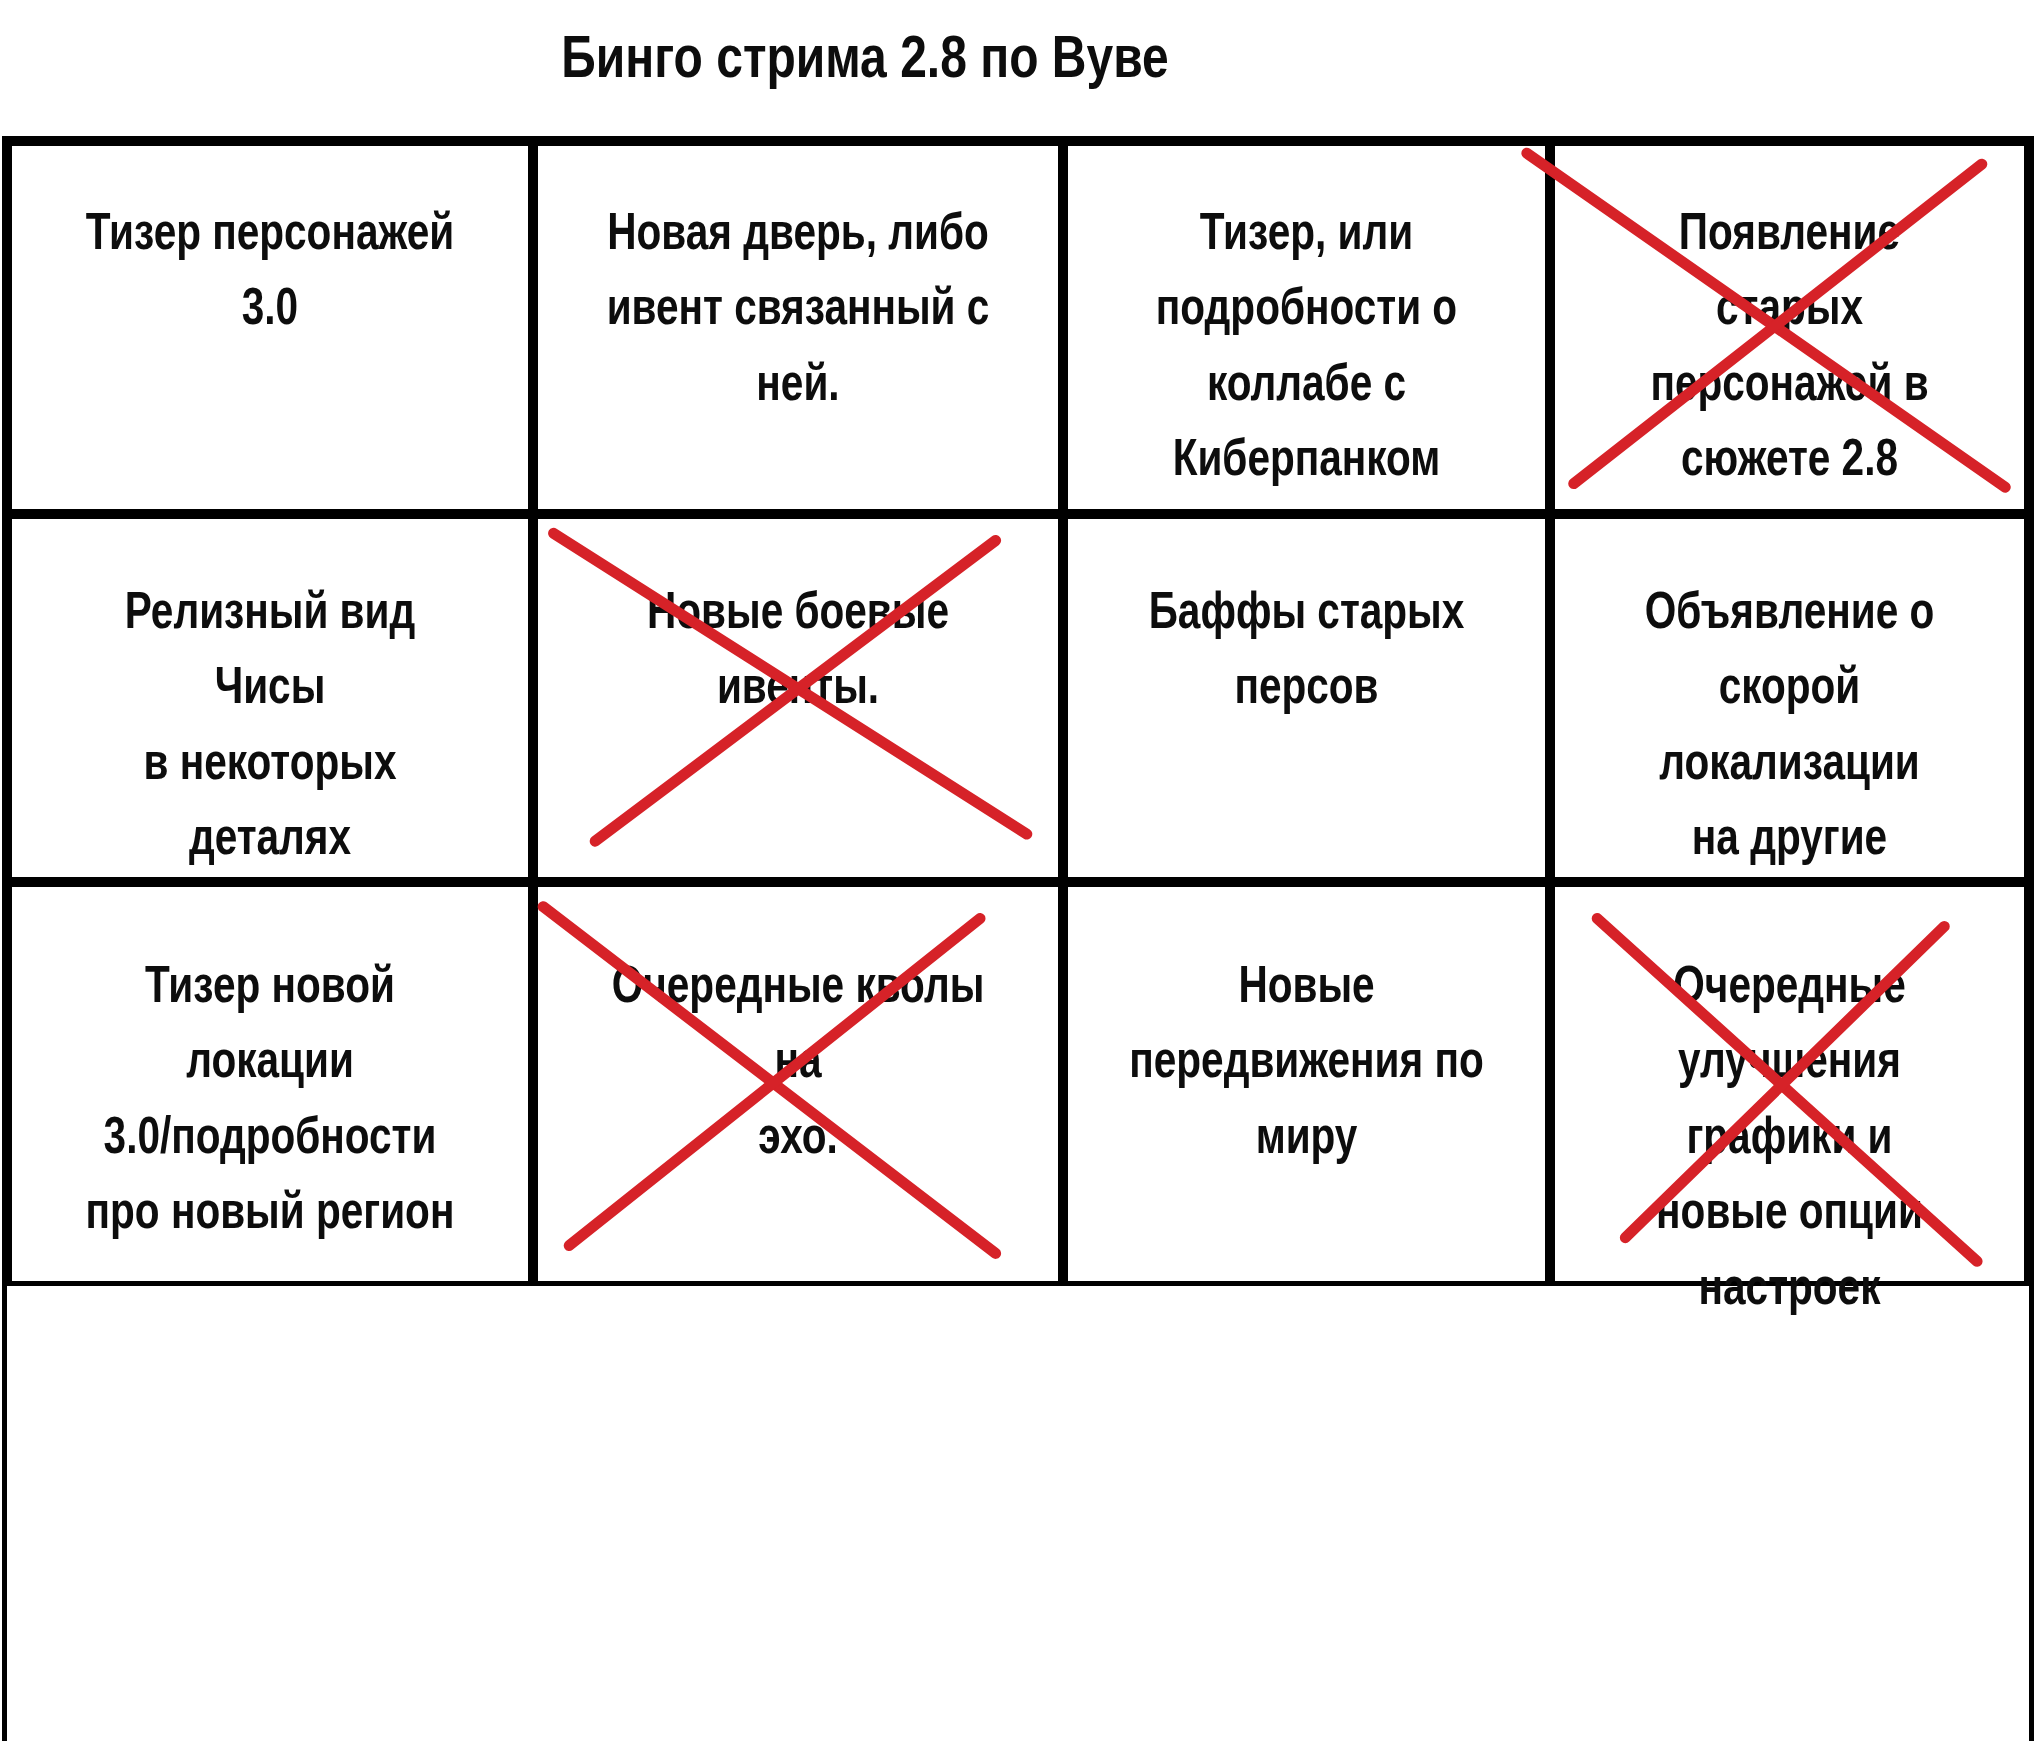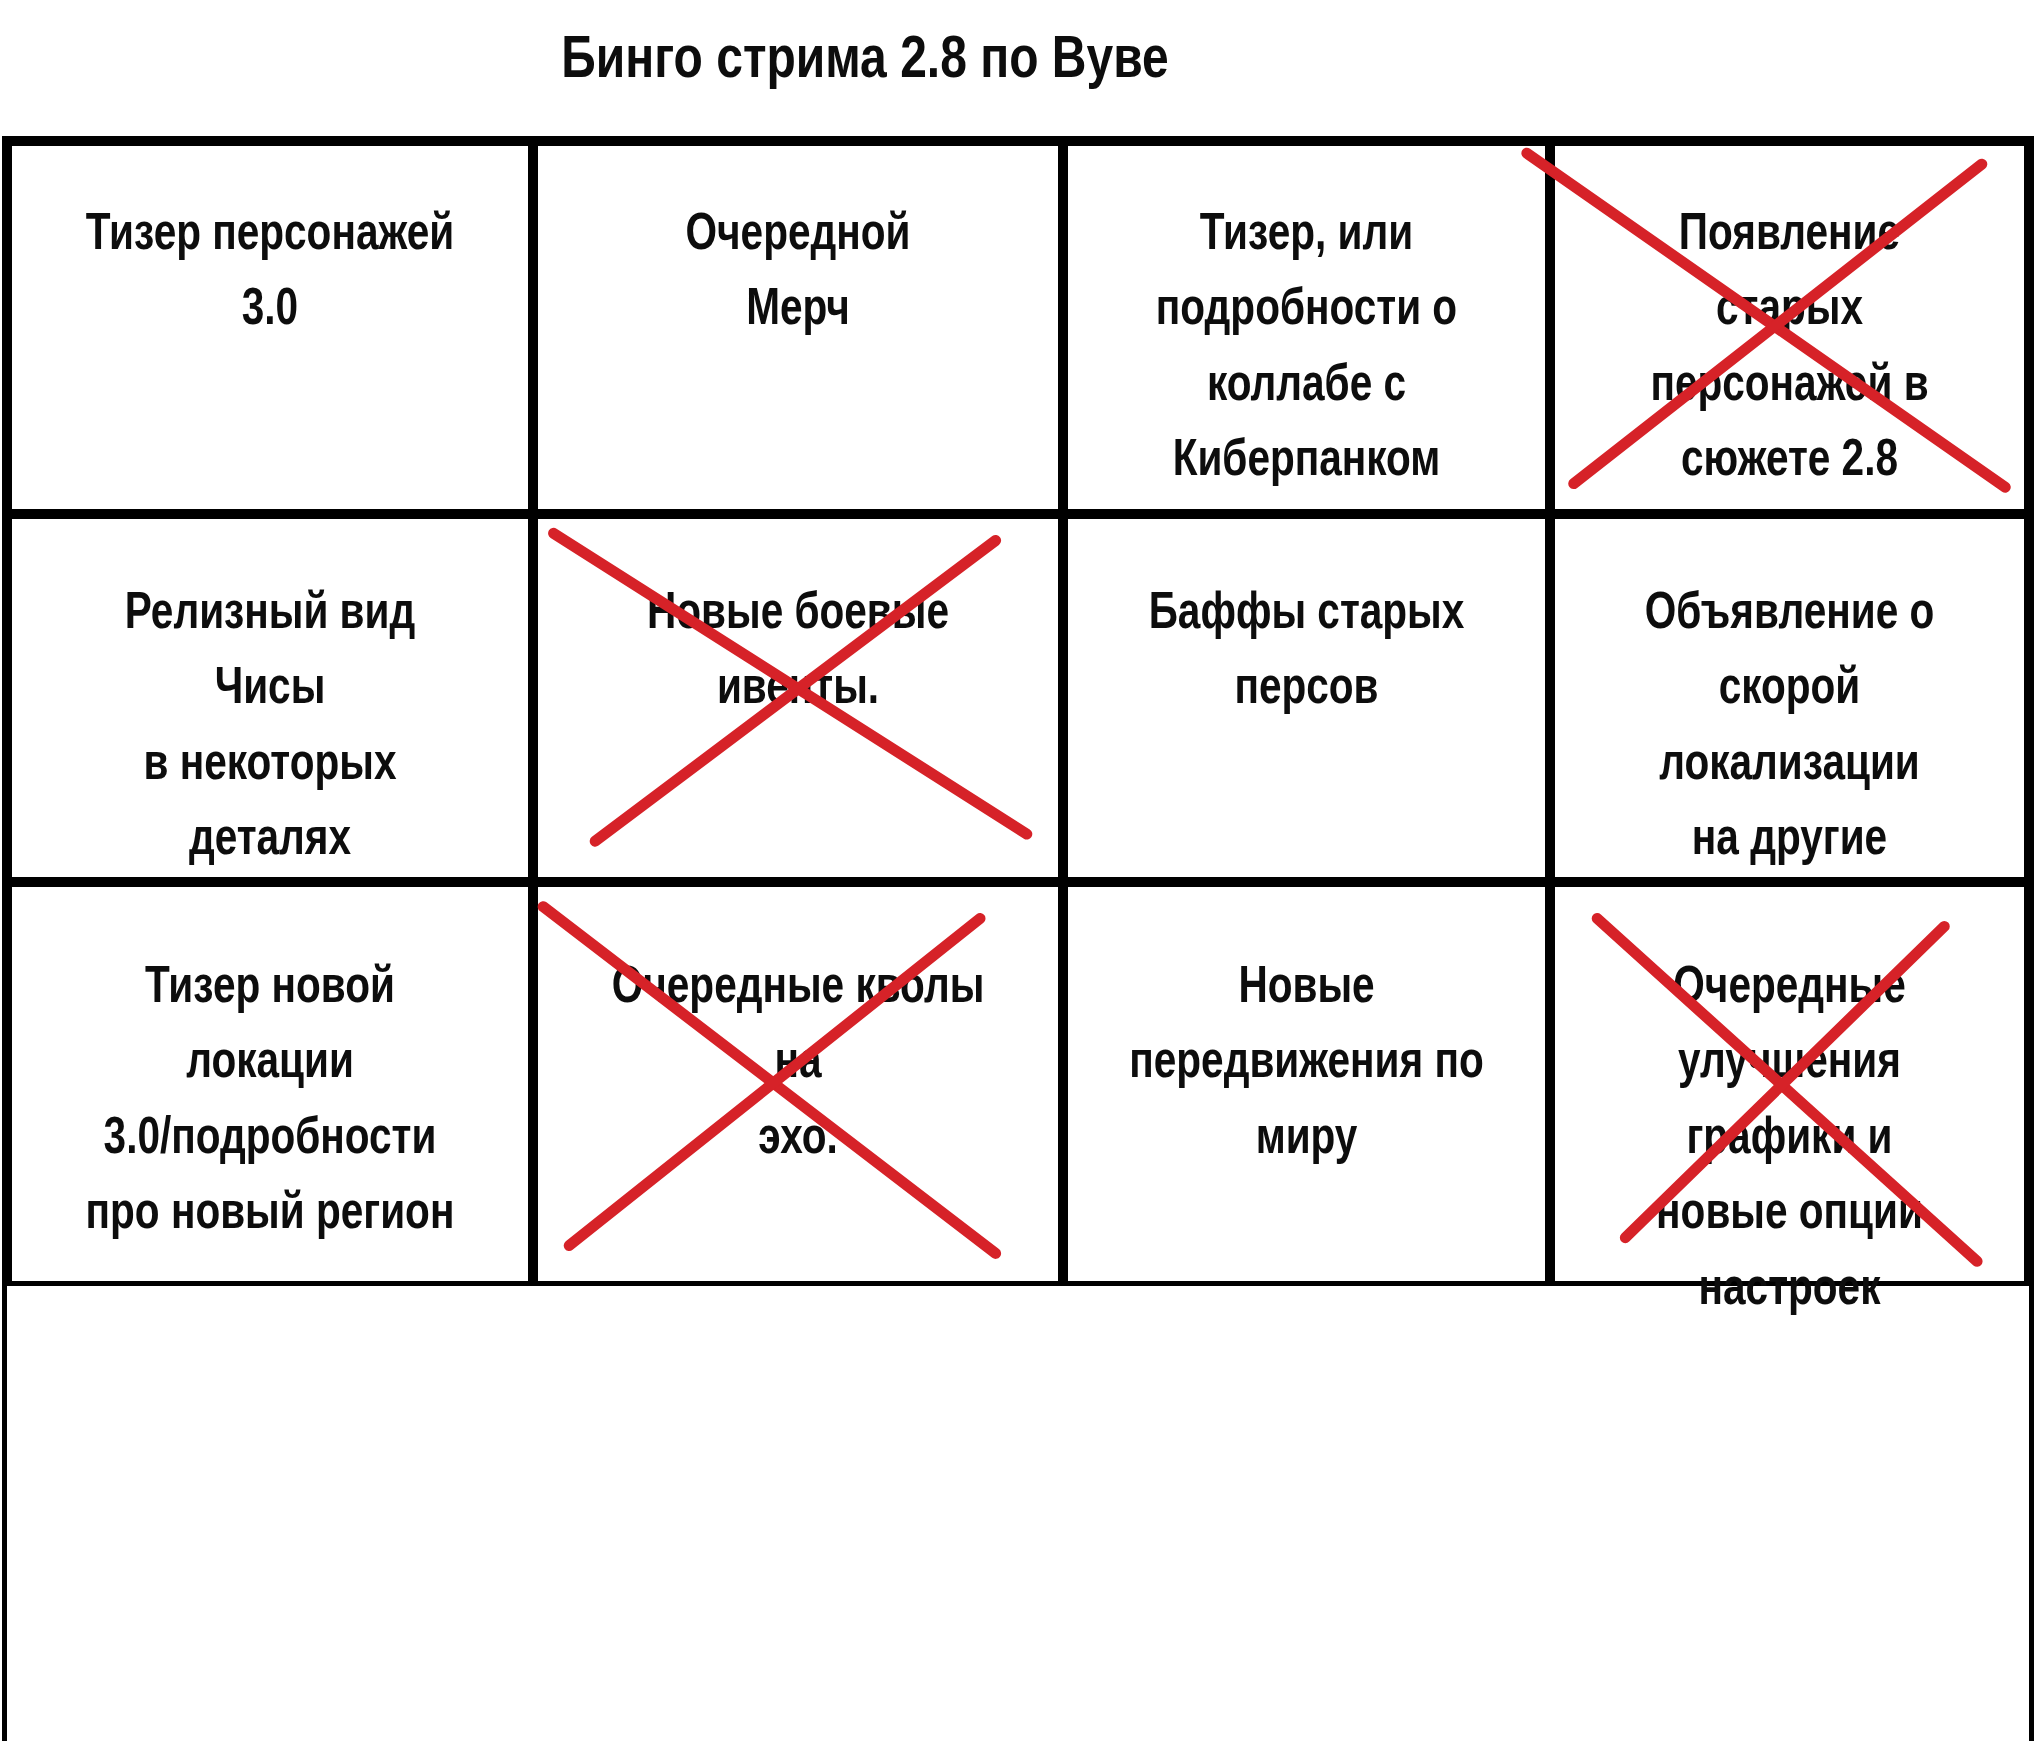--- a/index.html
+++ b/index.html
@@ -84,22 +84,23 @@
 
 <h1 class="title">Бинго стрима 2.8 по Вуве</h1>
 
 <div class="grid">
 
   <div class="cell">
     <div class="cell-text">Тизер персонажей
 3.0</div>
   </div>
   <div class="cell">
-    <div class="cell-text">Очередной
-Мерч</div>
+    <div class="cell-text">Новая дверь, либо
+ивент связанный с
+ней.</div>
   </div>
   <div class="cell">
     <div class="cell-text">Тизер, или
 подробности о
 коллабе с
 Киберпанком</div>
   </div>
 
   <div class="cell crossed">
     <div class="cell-text">Появление старых

